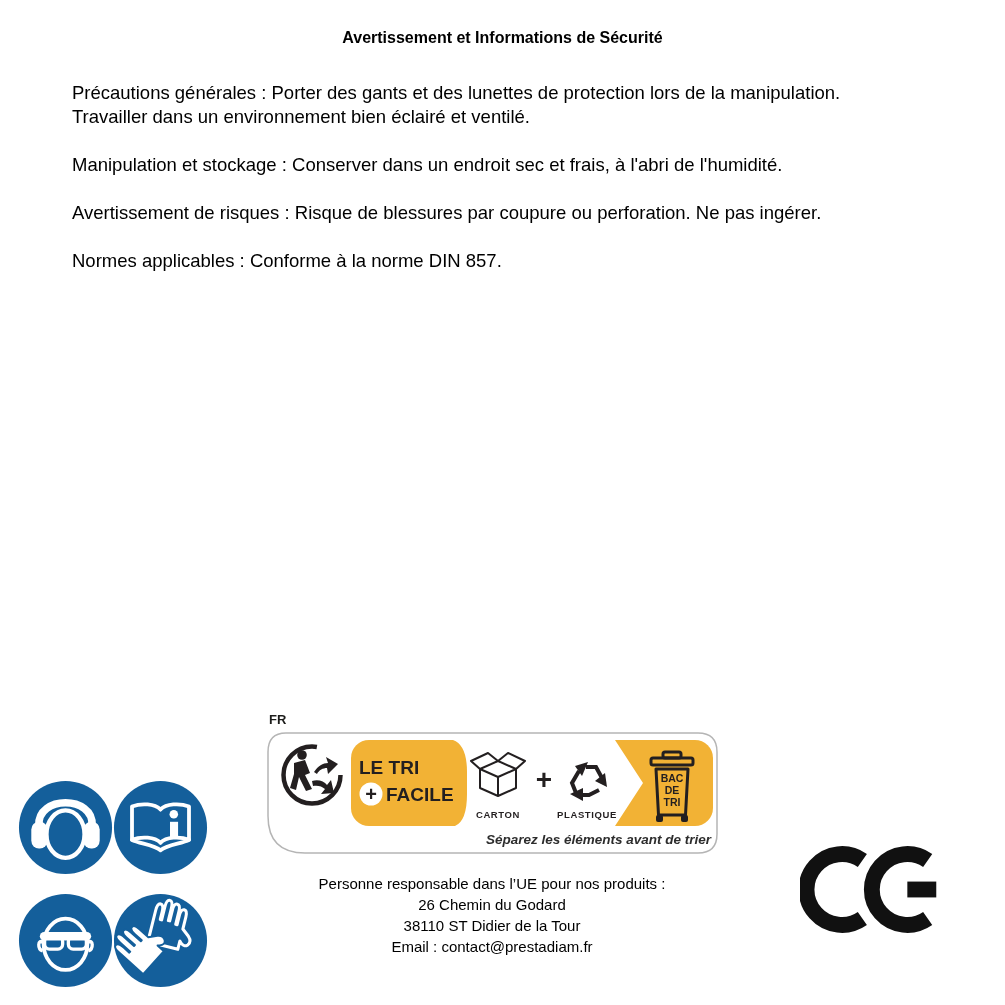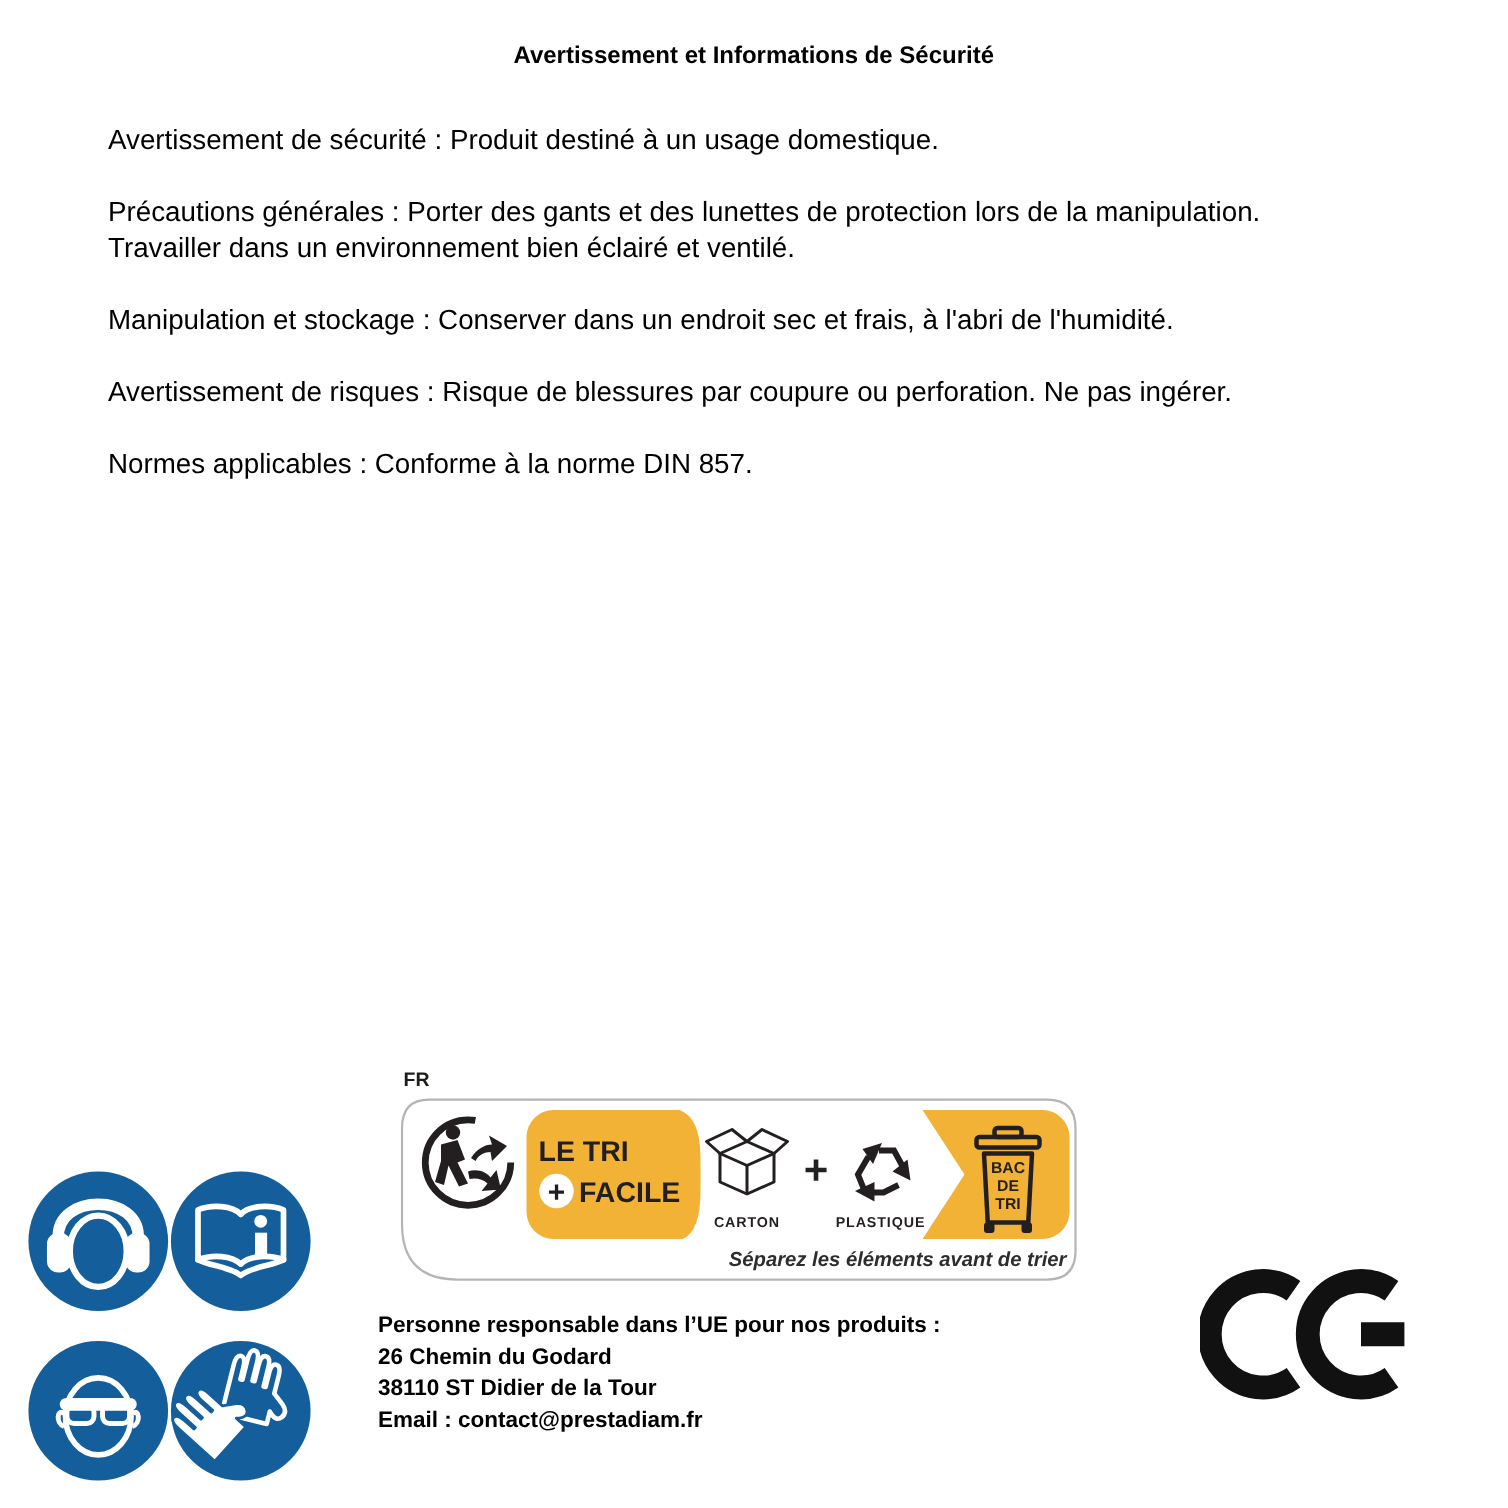--- a/index.html
+++ b/index.html
@@ -29,39 +29,38 @@
     font-size:13px;font-weight:bold;line-height:16px;
     margin:0 0 4px 2px;color:#1d1d1b;
   }
   .icon-grid-item{position:absolute;width:95px;height:95px;}
   .icon-ear{left:18px;top:780px;}
   .icon-book{left:113px;top:780px;}
   .icon-eye{left:18px;top:893px;}
   .icon-gloves{left:113px;top:893px;}
   .contact{
     position:absolute;left:252px;top:873px;width:480px;
-    font-size:15px;font-weight:bold;line-height:21px;
+    text-align:center;font-size:15px;font-weight:normal;line-height:21px;
   }
   .ce-mark{position:absolute;left:800px;top:842px;width:140px;height:95px;}
   svg text{font-family:"Liberation Sans", sans-serif;}
   .fill-blue{fill:var(--safety-blue);}
   .stroke-blue{stroke:var(--safety-blue);}
   .fill-yellow{fill:var(--tri-yellow);}
   .fill-ink{fill:var(--tri-ink);}
   .stroke-ink{stroke:var(--tri-ink);}
 </style>
 </head>
 <body>
 
 <div class="page">
 
   <div class="doc-title">Avertissement et Informations de Sécurité</div>
 
   <div class="body-text">
-    <p>Avertissement de sécurité : Produit destiné à un usage domestique.</p>
     <p>Précautions générales : Porter des gants et des lunettes de protection lors de la manipulation.
 Travailler dans un environnement bien éclairé et ventilé.</p>
     <p>Manipulation et stockage : Conserver dans un endroit sec et frais, à l'abri de l'humidité.</p>
     <p>Avertissement de risques : Risque de blessures par coupure ou perforation. Ne pas ingérer.</p>
     <p>Normes applicables : Conforme à la norme DIN 857.</p>
   </div>
 
   <div class="tri-label">
     <div class="fr">FR</div>
     <svg width="451" height="122" viewBox="0 0 451 122">

